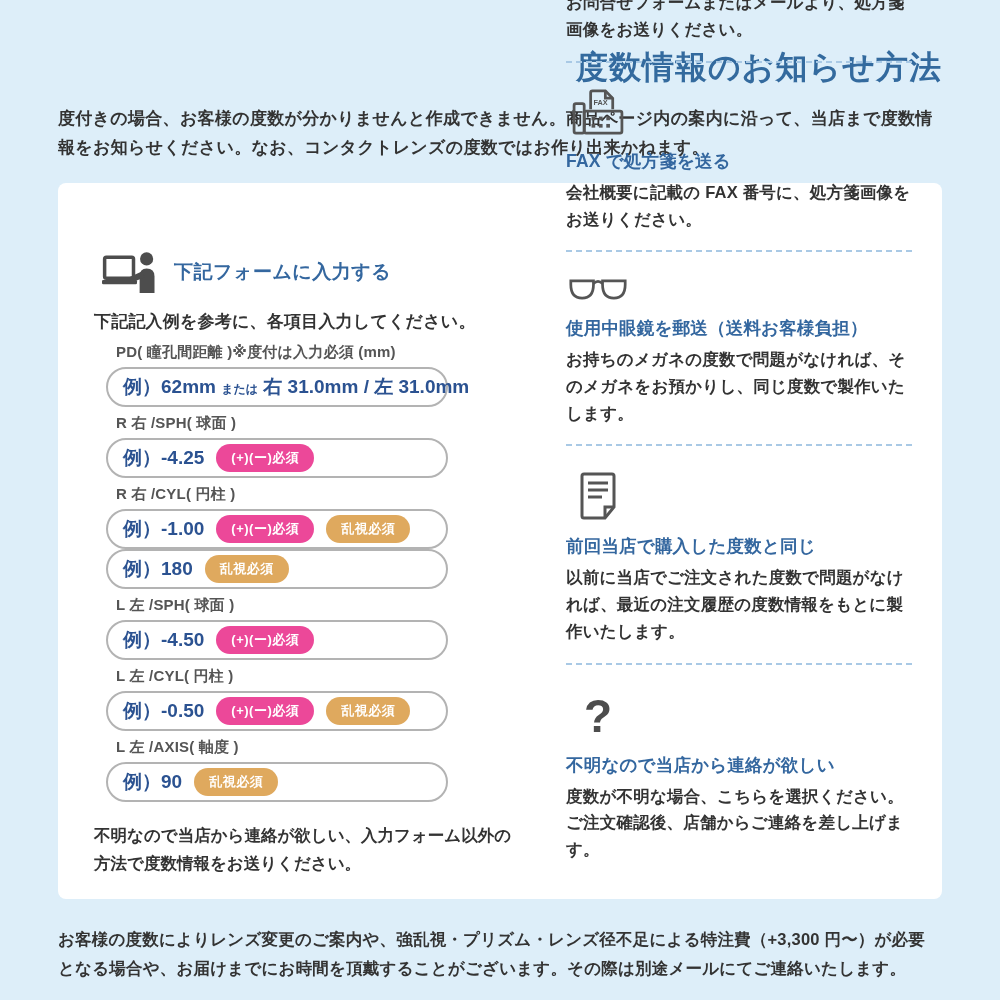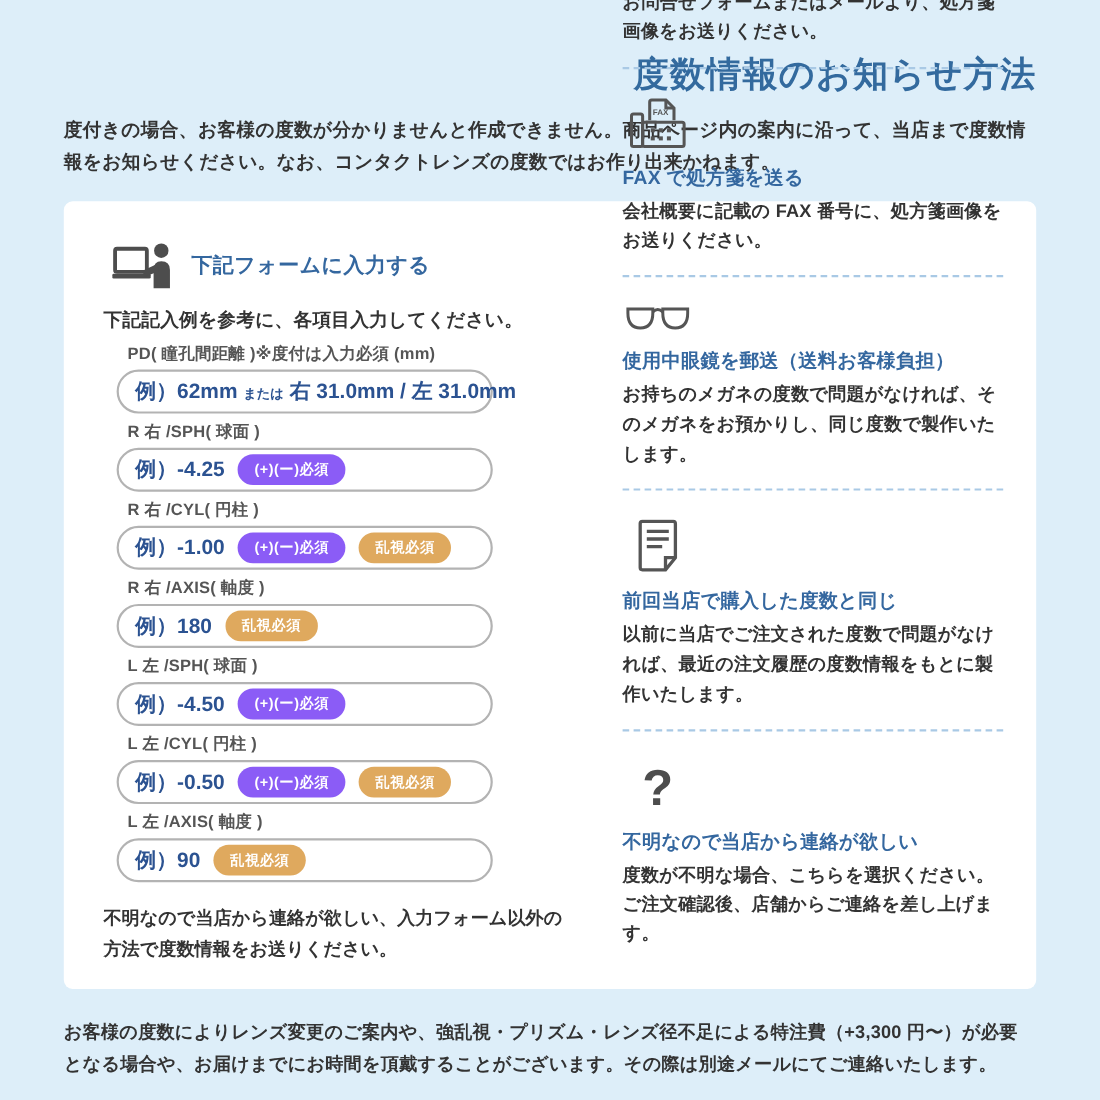--- a/index.html
+++ b/index.html
@@ -32,21 +32,21 @@
   .field-box {
     width:342px; height:40px; background:#fff; border:2px solid #b3b3b3;
     border-radius:20px; display:flex; align-items:center; gap:12px; padding:16px 15px;
   }
   .field-value { color:#2b5291; font-size:19px; font-weight:bold; white-space:nowrap; }
   .field-value .small { font-size:12px; }
   .pill {
     border-radius:999px; color:#fff; font-size:13px; font-weight:bold;
     padding:5px 15px; white-space:nowrap; letter-spacing:.5px;
   }
-  .pill.blue { background:#8b5cf6; }
+  .pill.blue { background:#ec4899; }
   .pill.orange { background:#dfa95e; }
   .left-note { margin:20px 0 0 2px; font-size:16.5px; font-weight:bold; line-height:1.65; color:#333; }
   
   .v-divider { border-left:2px dashed #a9c9e5; margin:4px 20px 4px 24px; }
   
   .col-right { flex:1; padding:4px 4px 0 4px; }
   .method { display:flex; gap:14px; padding:10px 0 14px 0;flex-direction:column; }
   .method + .method { border-top:2px dashed #a9c9e5; margin-top:4px; padding-top:18px; }
   .method-icon { width:64px; flex:none; display:flex; justify-content:center; padding-top:8px; }
   .method-text { flex:1; }
@@ -102,21 +102,20 @@
       <div class="field">
         <div class="field-label">R 右 /CYL( 円柱 )</div>
         <div class="field-box">
           <span class="field-value">例）-1.00</span>
           <span class="pill blue">(+)(ー)必須</span>
           <span class="pill orange">乱視必須</span>
         </div>
       </div>
 
       <div class="field">
-        <div class="field-label">R 右 /AXIS( 軸度 )</div>
         <div class="field-box">
           <span class="field-value">例）180</span>
           <span class="pill orange">乱視必須</span>
         </div>
       </div>
 
       <div class="field">
         <div class="field-label">L 左 /SPH( 球面 )</div>
         <div class="field-box">
           <span class="field-value">例）-4.50</span>

